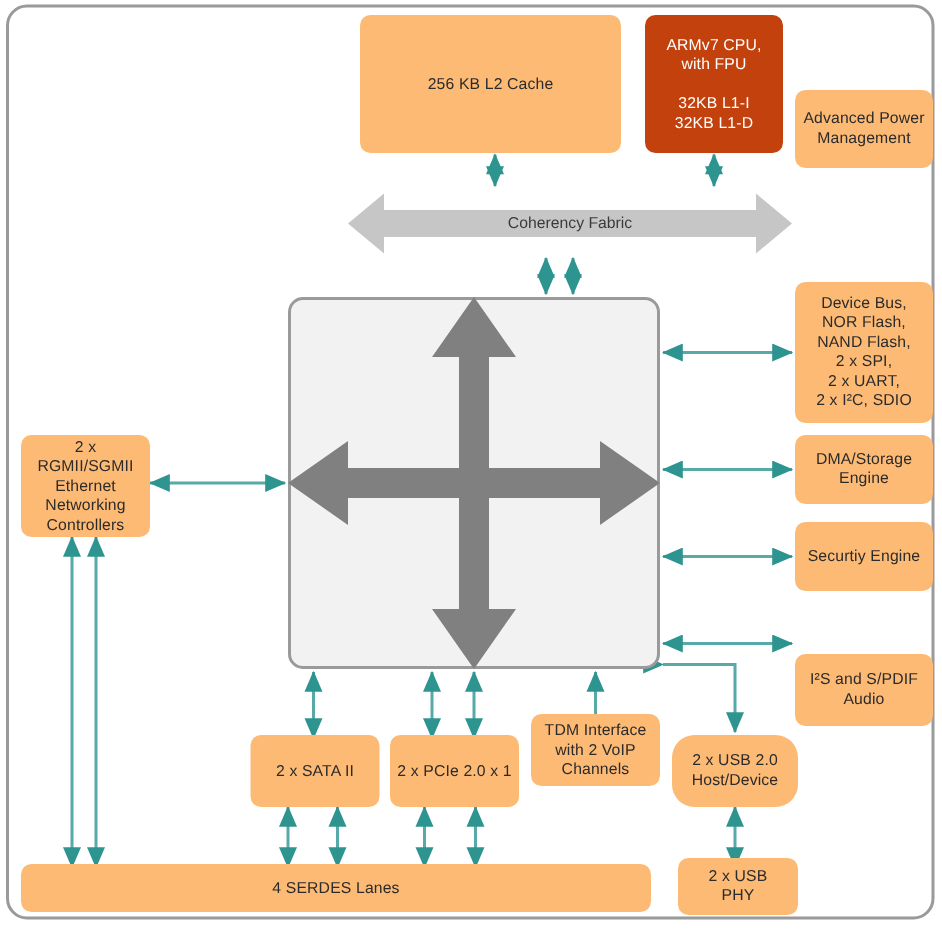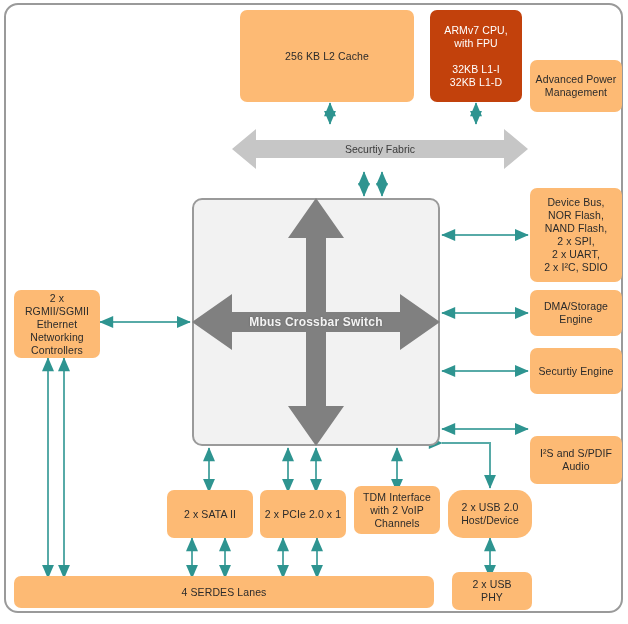--- a/index.html
+++ b/index.html
@@ -149,21 +149,21 @@
     <g stroke="#57aaa7" stroke-width="2" fill="none">
       <path d="M448,443 L490,443 L490,488" marker-end="url(#ah)"></path>
       <path d="M448,443 L442,443" marker-end="url(#at)"></path>
     </g>
   </svg>
 
   <div id="coherency-fabric">
     <svg width="296" height="46" viewBox="0 0 296 46" xmlns="http://www.w3.org/2000/svg">
       <polygon points="0,23 24,3 24,14 272,14 272,3 296,23 272,43 272,32 24,32 24,43" fill="#c6c6c6"></polygon>
     </svg>
-    <div class="cf-text">Securtiy Fabric</div>
+    <div class="cf-text">Coherency Fabric</div>
   </div>
 
   <div class="blk" style="left:240px; top:10px; width:174px; height:92px;">
     <span class="blk-label">256 KB L2 Cache</span>
   </div>
 
   <div class="blk cpu" style="left:430px; top:10px; width:92px; height:92px;">
     <span class="blk-label">ARMv7 CPU,
 with FPU
 
@@ -208,31 +208,30 @@
   </div>
 
   <div class="blk xbar" style="left:192px; top:198px; width:248px; height:248px;"></div>
 
   <svg id="xbar-arrows" viewBox="0 0 248 248" xmlns="http://www.w3.org/2000/svg">
 
     <polygon points="124,0 152,40 134,40 134,208 152,208 124,248 96,208 114,208 114,40 96,40" fill="#808080"></polygon>
 
     <polygon points="0,124 40,96 40,114 208,114 208,96 248,124 208,152 208,134 40,134 40,152" fill="#808080"></polygon>
   </svg>
-  <div id="xbar-label">Mbus Crossbar Switch</div>
 
   <div class="blk" style="left:167px; top:490px; width:86px; height:48px;">
     <span class="blk-label">2 x SATA II</span>
   </div>
 
   <div class="blk" style="left:260px; top:490px; width:86px; height:48px;text-align:center;">
     <span class="blk-label">2 x PCIe 2.0 x 1</span>
   </div>
 
-  <div class="blk" style="left:354px; top:486px; width:86px; height:48px;">
+  <div class="blk" style="left:354px; top:476px; width:86px; height:48px;">
     <span class="blk-label">TDM Interface
 with 2 VoIP
 Channels</span>
   </div>
 
   <div class="blk" style="left:448px; top:490px; width:84px; height:48px;border-radius:15px;">
     <span class="blk-label">2 x USB 2.0
 Host/Device</span>
   </div>
 

